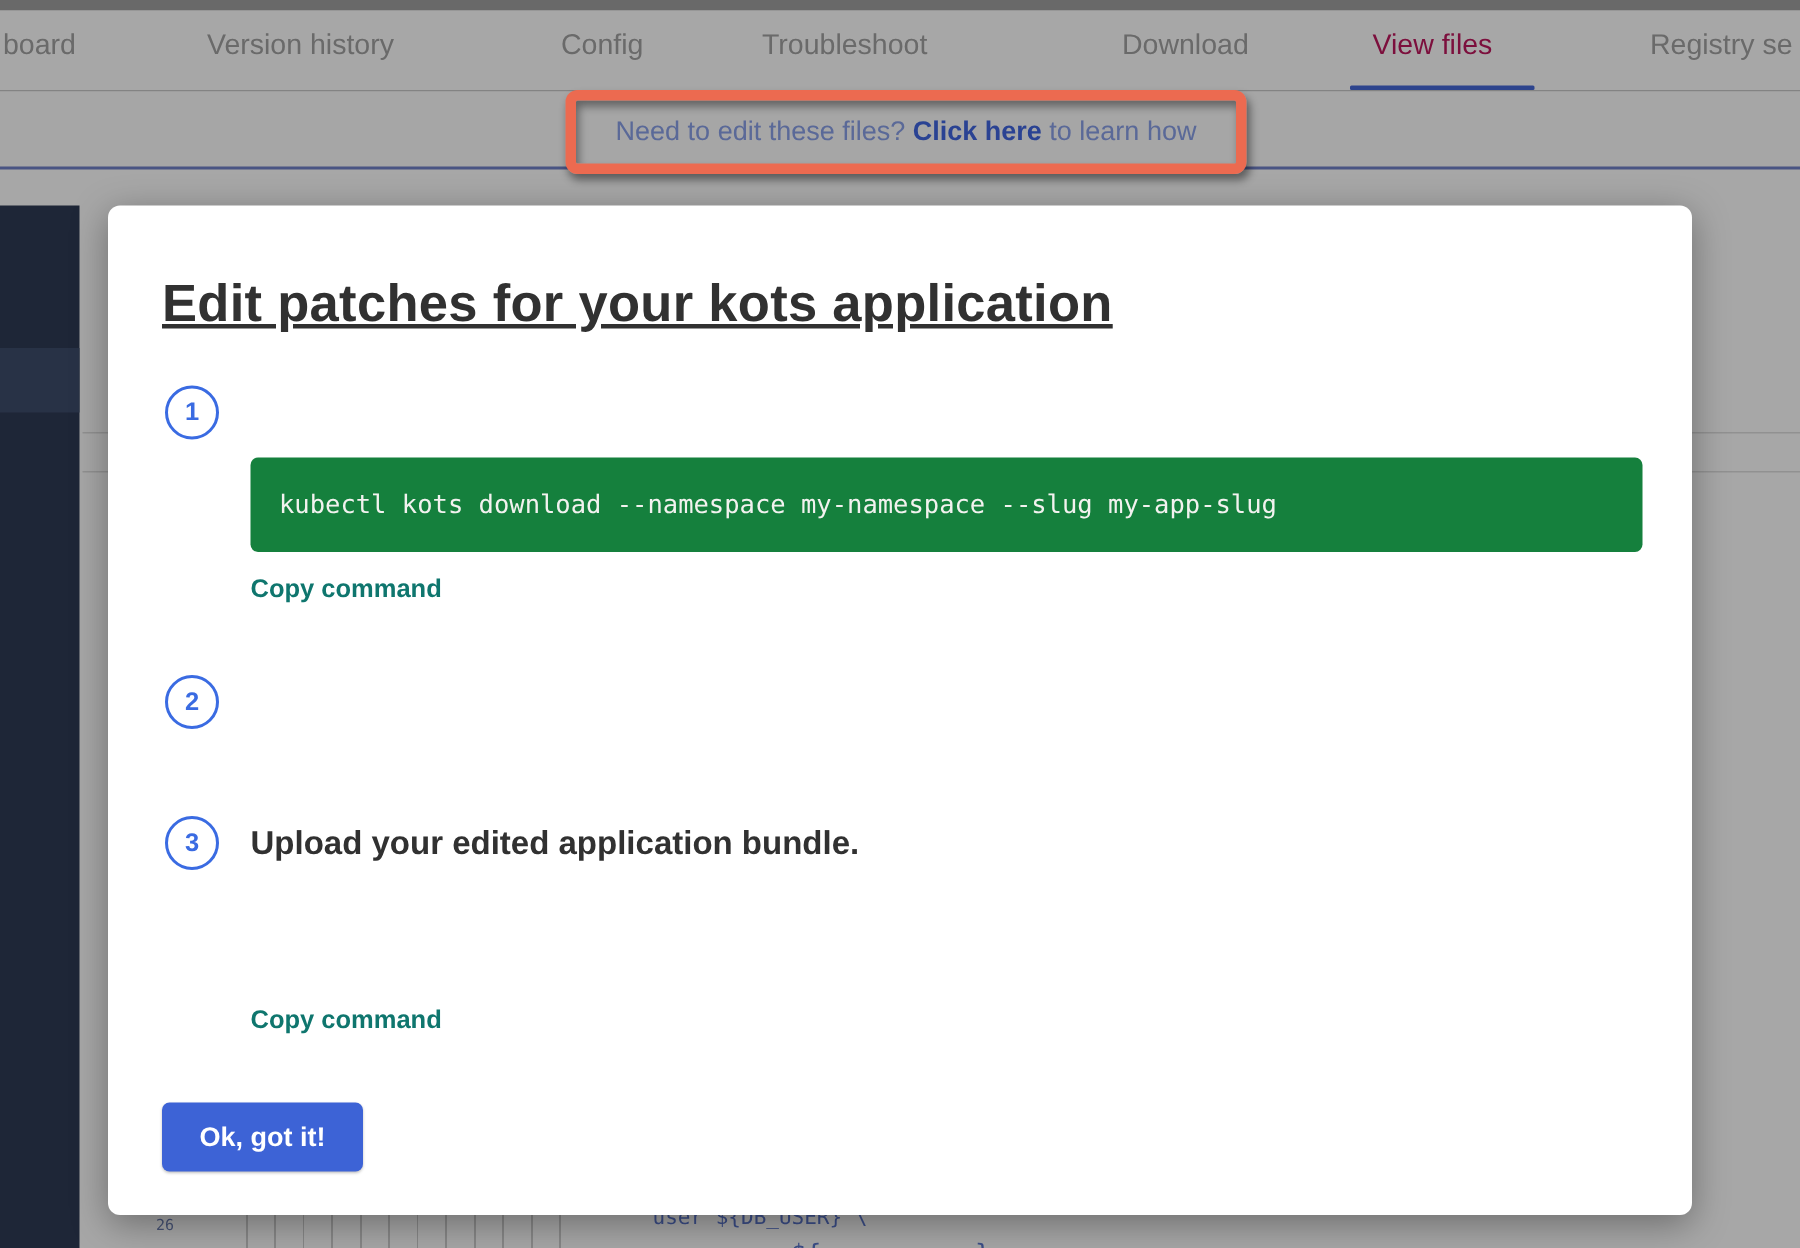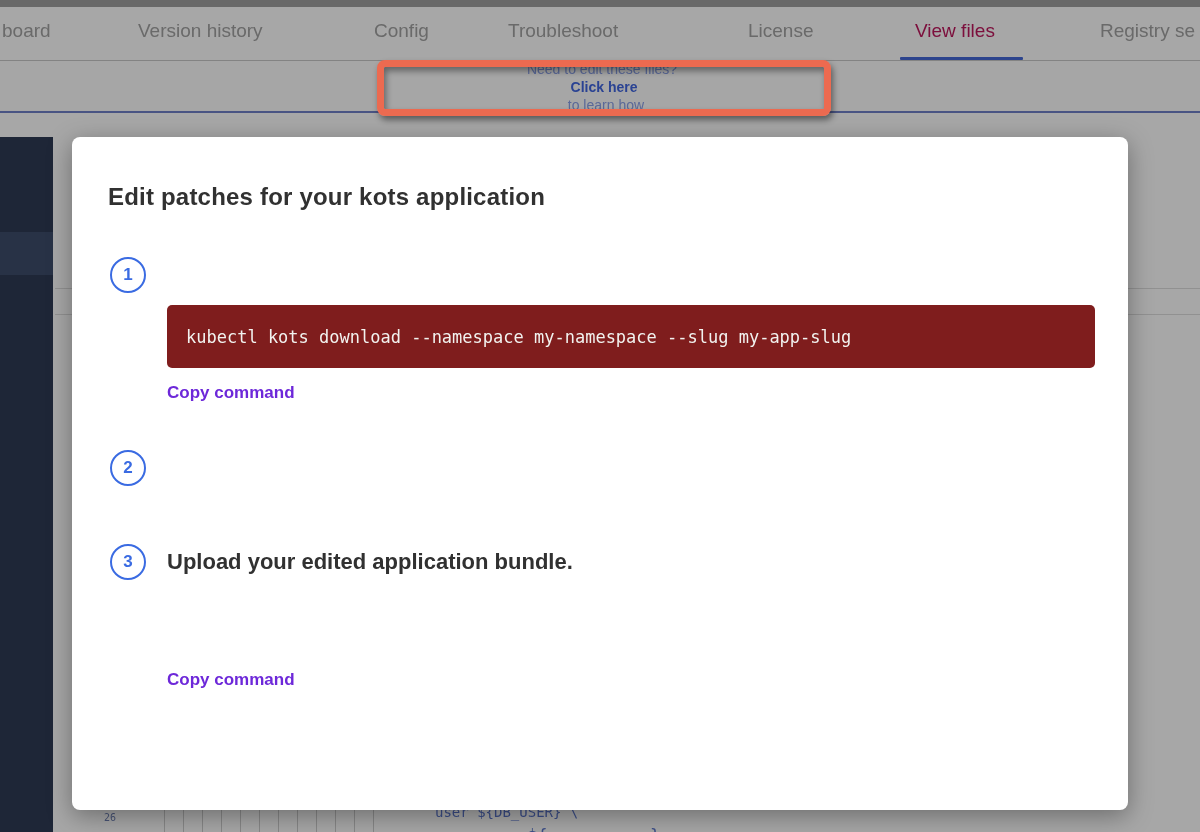--- a/index.html
+++ b/index.html
@@ -25,22 +25,22 @@
     position:absolute; left:900px; top:50px; width:123px; height:3px;
     background:#4668d8; border-radius:1px;
   }
   .tab-registry { width:100px; overflow:hidden; }
   .banner {
     position:absolute; left:0; top:61px; width:1200px; height:52px;
     background:#fdfdfd; border-bottom:2px solid #7080c8;
   }
   .banner-text {
     position:absolute; left:377px; top:0; width:454px; height:52px;
-    display:flex; align-items:center; justify-content:space-between;
-    font-size:14px; color:#8aa0e8; white-space:pre;flex-direction:column;
+    display:flex; align-items:center; justify-content:center;
+    font-size:18px; color:#8aa0e8; white-space:pre;
   }
   .banner-link { color:#4066e0; font-weight:bold; cursor:pointer; }
   .content-bg { position:absolute; left:0; top:115px; width:1200px; height:717px; background:#ffffff; }
   .file-sidebar { position:absolute; left:0; top:137px; width:53px; height:695px; background:#2f3b54; }
   .file-sidebar-selected { position:absolute; left:0; top:95px; width:53px; height:43px; background:#3e4d6b; }
   .viewer-line-1 { position:absolute; left:55px; top:173px; width:1145px; height:1px; background:#dedede; }
   .viewer-line-2 { position:absolute; left:55px; top:199px; width:1145px; height:1px; background:#dedede; }
   .bg-widget-fragment {
     position:absolute; left:466px; top:129px; width:38px; height:9px;
     border:2px solid #4668d8; border-bottom:none; border-radius:4px 4px 0 0;
@@ -70,47 +70,47 @@
     border:7px solid #ec6a50; border-radius:8px;
     box-shadow:2px 4px 6px rgba(0,0,0,0.45), inset 2px 4px 6px rgba(0,0,0,0.40);
   }
   
   .modal {
     position:absolute; left:72px; top:137px; width:1056px; height:673px; z-index:40;
     background:#ffffff; border-radius:8px;
     box-shadow:0 6px 24px rgba(0,0,0,0.35);
   }
   .modal-title {
-    position:absolute; left:36px; top:46px; font-size:24px; font-weight:bold;
-    color:#313131; letter-spacing:.2px;
+    position:absolute; left:36px; top:46px; font-size:35px; font-weight:bold;
+    color:#313131; letter-spacing:.2px;text-decoration:underline;
   }
   .step-circle {
     position:absolute; left:38px; width:36px; height:36px; border-radius:50%;
     border:2px solid #3a6be2; color:#3a6be2; font-size:17px; font-weight:bold;
     display:flex; align-items:center; justify-content:center;
   }
   .step-title {
     position:absolute; left:95px; height:36px; line-height:36px;
     font-size:22px; font-weight:bold; color:#313131;
   }
   .circle-1, .title-1 { top:120px; }
   .circle-2, .title-2 { top:313px; }
   .circle-3, .title-3 { top:407px; }
   .code-block {
     position:absolute; left:95px; width:928px; height:63px;
-    background:#7f1d1d; border-radius:5px;
+    background:#15803d; border-radius:5px;
     display:flex; align-items:center; padding-left:19px;
     font-family:"DejaVu Sans Mono", monospace; font-size:17px; color:#f2f2ef;
     white-space:pre;
   }
   .code-1 { top:168px; }
   .code-2 { top:455px; }
   .copy-link {
     position:absolute; left:95px; font-size:17px; font-weight:bold;
-    color:#6d28d9; cursor:pointer;
+    color:#0f766e; cursor:pointer;
   }
   .copy-1 { top:246px; }
   .copy-2 { top:533px; }
   .ok-button {
     position:absolute; left:36px; top:598px; height:46px; padding:0 25px;
     background:#3d63d6; border:none; border-radius:5px; cursor:pointer;
     color:#ffffff; font-size:18px; font-weight:bold;
     font-family:"Liberation Sans", sans-serif;
     box-shadow:0 1px 2px rgba(0,0,0,0.25);
   }
@@ -119,21 +119,21 @@
 <body>
 
 <div class="layer-base">
   <div class="top-strip"></div>
 
   <div class="navbar">
     <span class="nav-tab" style="left:2px">board</span>
     <span class="nav-tab" style="left:138px">Version history</span>
     <span class="nav-tab" style="left:374px">Config</span>
     <span class="nav-tab" style="left:508px">Troubleshoot</span>
-    <span class="nav-tab" style="left:748px">License</span>
+    <span class="nav-tab" style="left:748px">Download</span>
     <span class="nav-tab active" style="left:915px">View files</span>
     <span class="nav-tab tab-registry" style="left:1100px">Registry se</span>
     <div class="nav-underline"></div>
   </div>
 
   <div class="banner">
     <div class="banner-text">
       <span>Need to edit these files? </span><span class="banner-link">Click here</span><span> to learn how</span>
     </div>
   </div>
@@ -166,13 +166,14 @@
   <div class="step-circle circle-1">1</div>
   <div class="code-block code-1">kubectl kots download --namespace my-namespace --slug my-app-slug</div>
   <span class="copy-link copy-1">Copy command</span>
 
   <div class="step-circle circle-2">2</div>
 
   <div class="step-circle circle-3">3</div>
   <div class="step-title title-3">Upload your edited application bundle.</div>
   <span class="copy-link copy-2">Copy command</span>
 
+  <button class="ok-button">Ok, got it!</button>
 </div>
 
 </body></html>

